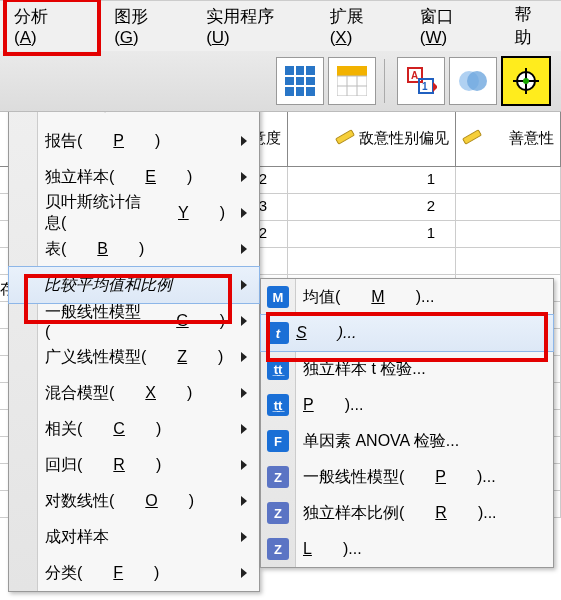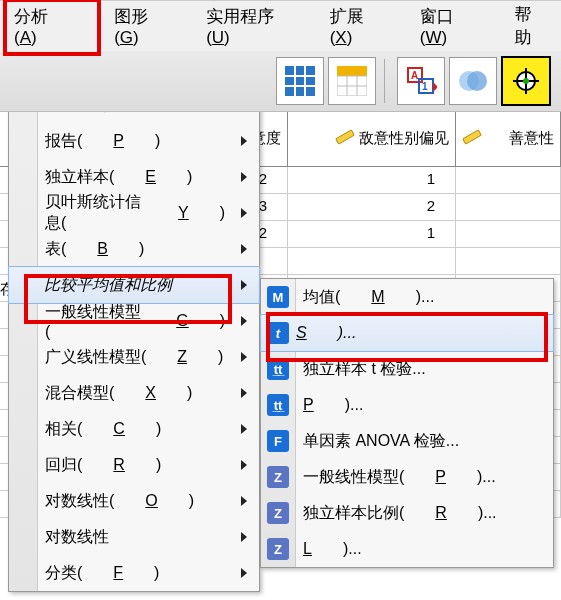--- a/index.html
+++ b/index.html
@@ -402,21 +402,21 @@
       <span>)</span>
       <span class="arrow"></span>
     </div>
     <div class="mitem">
       <span>对数线性(</span>
       <span class="underline-hotkey">O</span>
       <span>)</span>
       <span class="arrow"></span>
     </div>
     <div class="mitem">
-      <span>对数线性</span>
+      <span>成对样本</span>
       <span class="arrow"></span>
     </div>
     <div class="mitem">
       <span>分类(</span>
       <span class="underline-hotkey">F</span>
       <span>)</span>
       <span class="arrow"></span>
     </div>
   </div>
 

